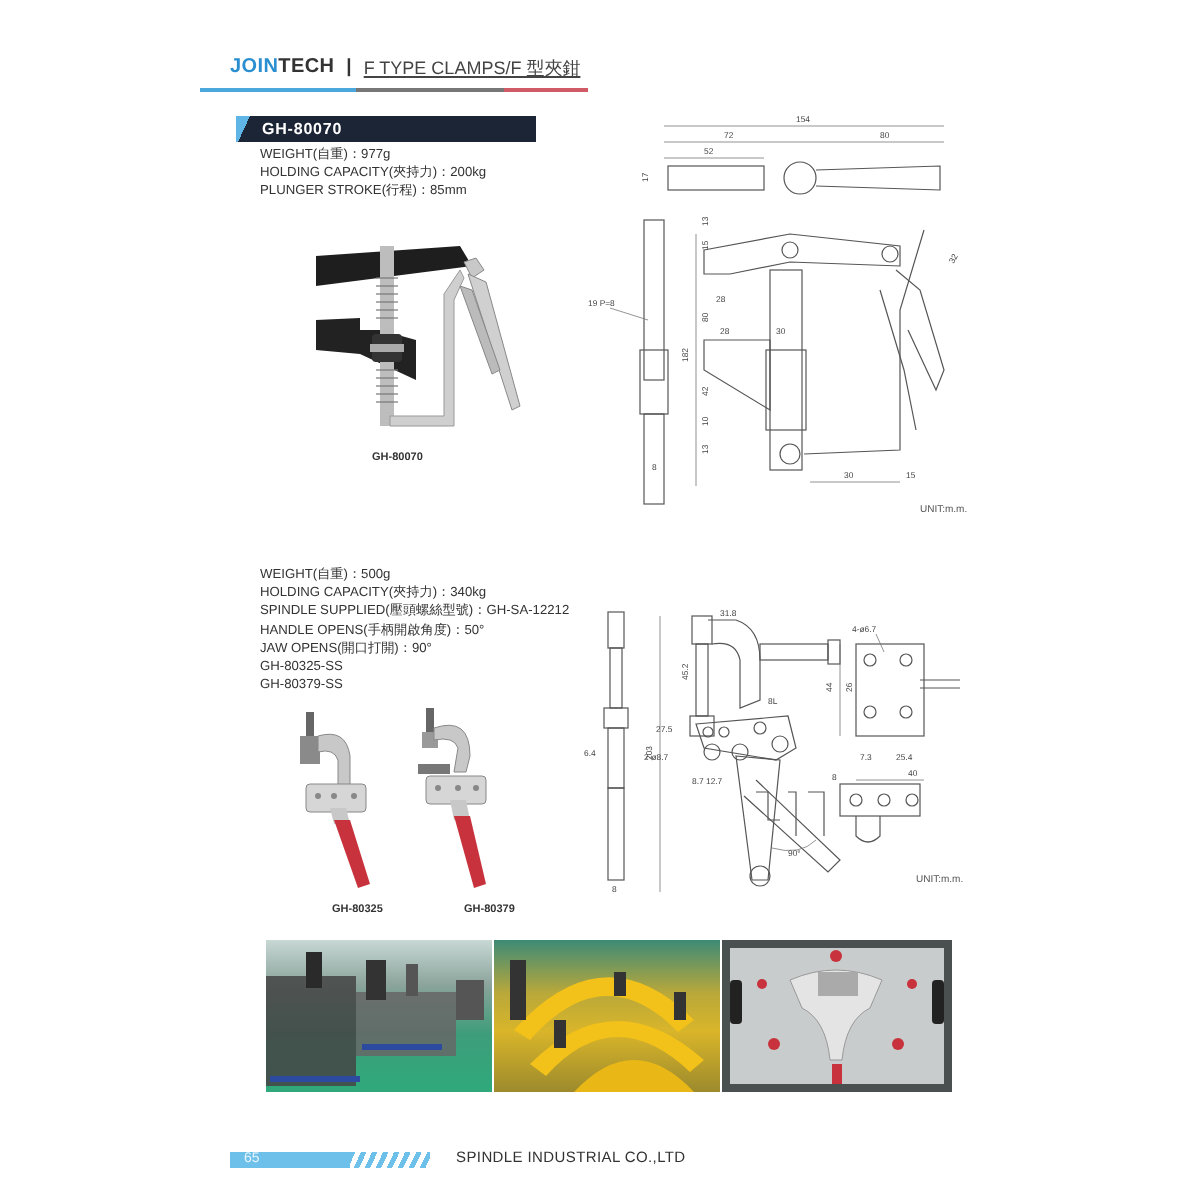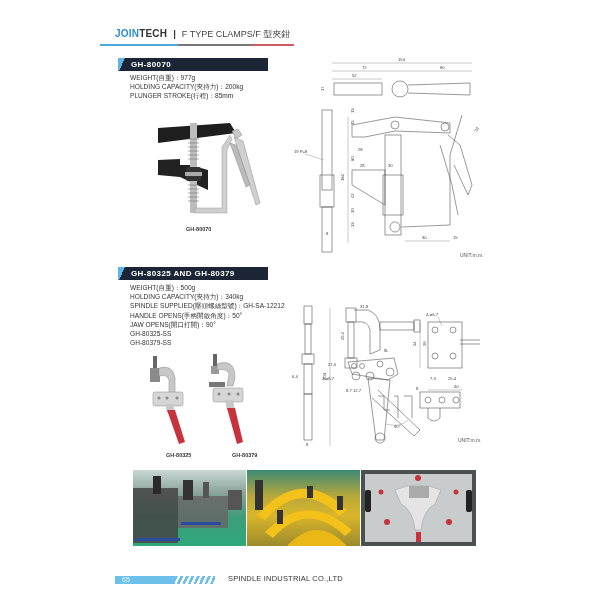--- a/index.html
+++ b/index.html
@@ -7,21 +7,21 @@
   body { position: relative; font-family: "Liberation Sans", "DejaVu Sans", sans-serif; color: #333; }
 
   .page { position: absolute; left: 0; top: 0; width: 600px; height: 600px; }
 
   
   .hdr { position: absolute; left: 115px; top: 28px; height: 16px; display: flex; align-items: flex-start; font-size: 9.5px; }
   .brand { font-weight: bold; font-size: 10px; letter-spacing: 0.2px; }
   .brand .b1 { color: #2a8fd0; }
   .brand .b2 { color: #333; }
   .hdr-sep { margin: 0 6px; color: #333; font-weight: bold; }
-  .hdr-title { color: #444; font-size: 9px; }
+  .hdr-title { color: #444; font-size: 9px; text-decoration: underline; }
   .hdr-line { position: absolute; top: 44px; height: 2px; }
   .hl-blue { left: 100px; width: 78px; background: #4aa8dc; }
   .hl-gray { left: 178px; width: 74px; background: #777; }
   .hl-red { left: 252px; width: 42px; background: #d05a66; }
 
   
   .sbar { position: absolute; left: 118px; height: 13px; background: #1b2535; color: #fff; font-weight: bold; font-size: 8px; line-height: 13px; padding-left: 13px; letter-spacing: 0.4px; }
   .sbar::before { content: ""; position: absolute; left: 0; top: 0; width: 8px; height: 13px; background: linear-gradient(115deg, #5fb6e6 0 50%, transparent 50%); }
   .sb1 { top: 58px; width: 150px; }
   .sb2 { top: 267px; width: 150px; }
@@ -147,21 +147,20 @@
     <text class="dim" x="62" y="145" transform="rotate(-90 62 143)">42</text>
     <text class="dim" x="62" y="160" transform="rotate(-90 62 158)">10</text>
     <text class="dim" x="62" y="174" transform="rotate(-90 62 172)">13</text>
     <line class="ln2" x1="115" y1="186" x2="160" y2="186"></line>
     <text class="dim" x="132" y="184">30</text>
     <text class="dim" x="163" y="184">15</text>
     <text class="dim" x="185" y="78" transform="rotate(-60 185 76)">32</text>
   </svg>
   <div class="unit" style="left:460px; top:252px;">UNIT:m.m.</div>
 
-  <div class="sbar sb2">GH-80325 AND GH-80379</div>
   <div class="specs sp2">
     <div>WEIGHT(自重)：500g</div>
     <div>HOLDING CAPACITY(夾持力)：340kg</div>
     <div>SPINDLE SUPPLIED(壓頭螺絲型號)：GH-SA-12212</div>
     <div>HANDLE OPENS(手柄開啟角度)：50°</div>
     <div>JAW OPENS(開口打開)：90°</div>
     <div>GH-80325-SS</div>
     <div>GH-80379-SS</div>
   </div>
 

